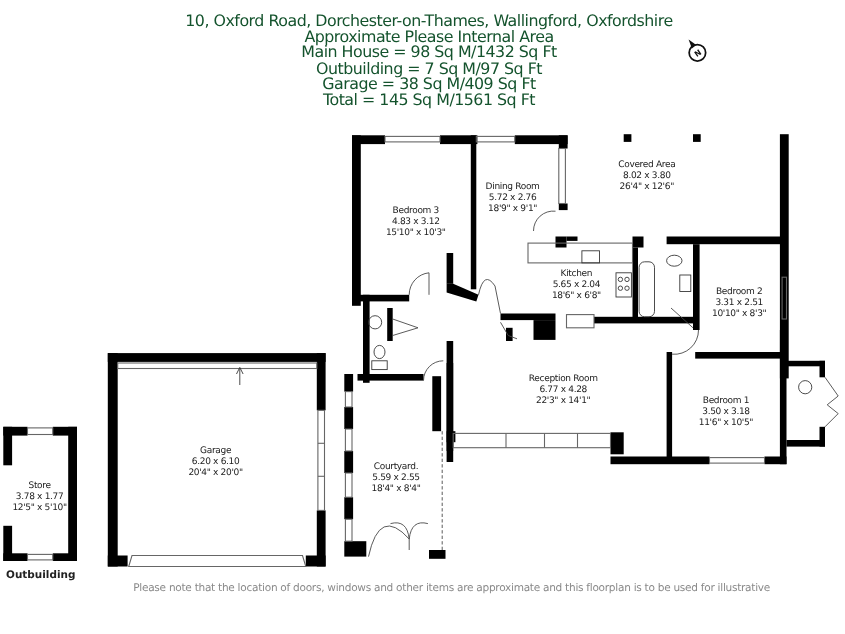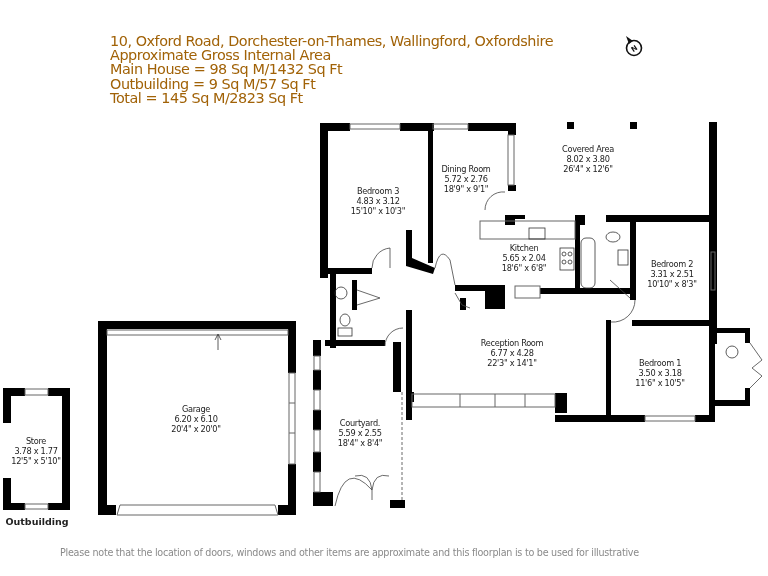--- a/index.html
+++ b/index.html
@@ -1,39 +1,40 @@
 <!DOCTYPE html>
 <html><head>
   <meta charset="utf-8">
   <style>
     html, body { margin: 0; padding: 0; background: #ffffff; }
     body { width: 768px; height: 576px; position: relative; overflow: hidden;
            font-family: "DejaVu Sans", sans-serif; color: #111; }
-    .header { position: absolute; left: 110px; top: 13px; width: 560px; 
+    .header { position: absolute; left: 110px; top: 13px; width: 560px; text-align: center;
               font-family: "DejaVu Sans", sans-serif; font-size: 14.4px; line-height: 14.2px;
-              letter-spacing: -0.45px; color: #a16207; margin-top: 21px; }
+              letter-spacing: -0.45px; color: #14532d; }
     .header div { white-space: nowrap; }
     .header .addr { font-size: 14.4px; }
     svg.plan { position: absolute; left: 0; top: 0; }
     .room-label { font-family: "DejaVu Sans", sans-serif; font-size: 8.2px; fill: #222; letter-spacing: -0.3px; }
     .outb-label { font-family: "DejaVu Sans", sans-serif; font-size: 9.5px; font-weight: bold; fill: #222; }
-    .disclaimer { position: absolute; left: 60px; top: 546px; width: 640px; text-align: left;
+    .disclaimer { position: absolute; left: 60px; top: 528px; width: 640px; text-align: right;
                   font-family: "DejaVu Sans", sans-serif; font-size: 9.6px; line-height: 13px;
                   color: #8a8a8a; letter-spacing: -0.25px; }
     .compass { position: absolute; left: 620px; top: 33px; width: 26px; height: 26px; }
   </style>
 </head>
 <body>
 
 <div class="header">
   <div class="addr">10, Oxford Road, Dorchester-on-Thames, Wallingford, Oxfordshire</div>
-  <div>Approximate Gross Internal Area</div>
+  <div>Approximate Please Internal Area</div>
   <div>Main House = 98 Sq M/1432 Sq Ft</div>
-  <div>Outbuilding = 9 Sq M/57 Sq Ft</div>
-  <div>Total = 145 Sq M/2823 Sq Ft</div>
+  <div>Outbuilding = 7 Sq M/97 Sq Ft</div>
+  <div>Garage = 38 Sq M/409 Sq Ft</div>
+  <div>Total = 145 Sq M/1561 Sq Ft</div>
 </div>
 
 <svg class="compass" viewBox="0 0 26 26">
   <circle cx="14" cy="15" r="7.5" fill="none" stroke="#111" stroke-width="1.6"></circle>
   <polygon points="6,3 13,8 9,11" fill="#111"></polygon>
   <text x="14" y="18" font-size="7" text-anchor="middle" transform="rotate(-35 14 15)" font-family="DejaVu Sans, sans-serif" font-weight="bold" fill="#111">N</text>
 </svg>
 
 <svg class="plan" width="768" height="576" viewBox="0 0 768 576">
   <g fill="#000">

